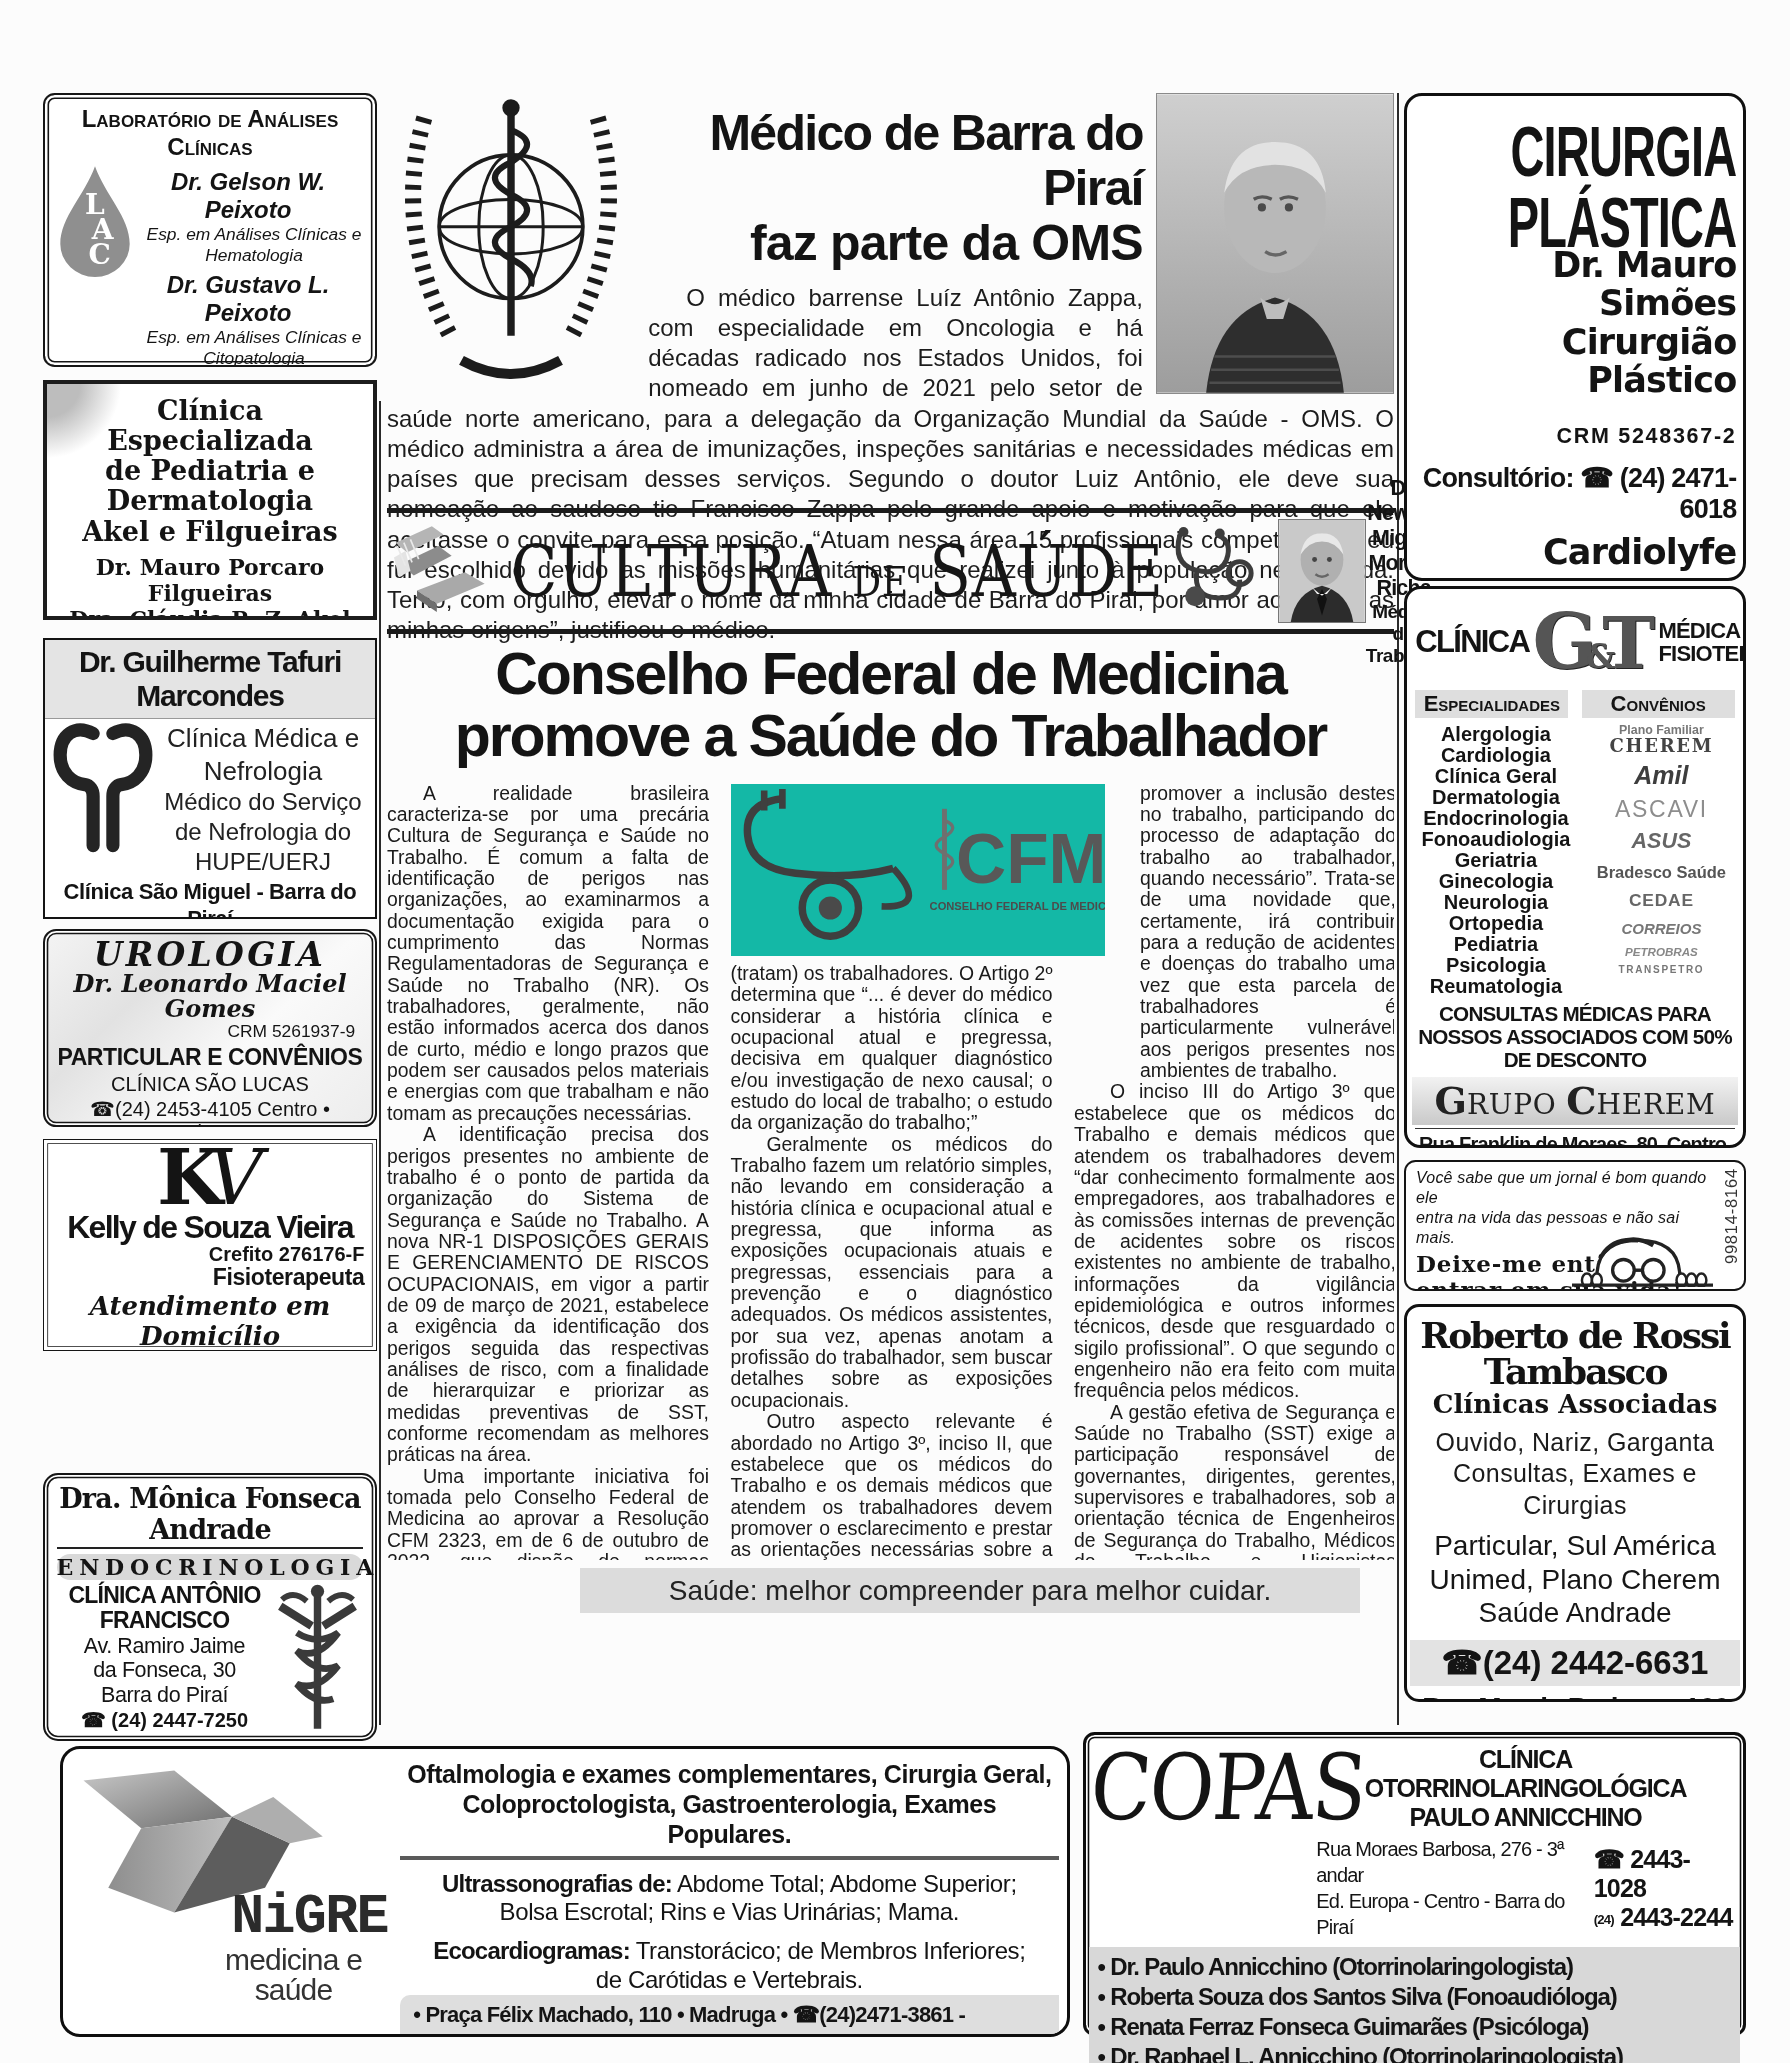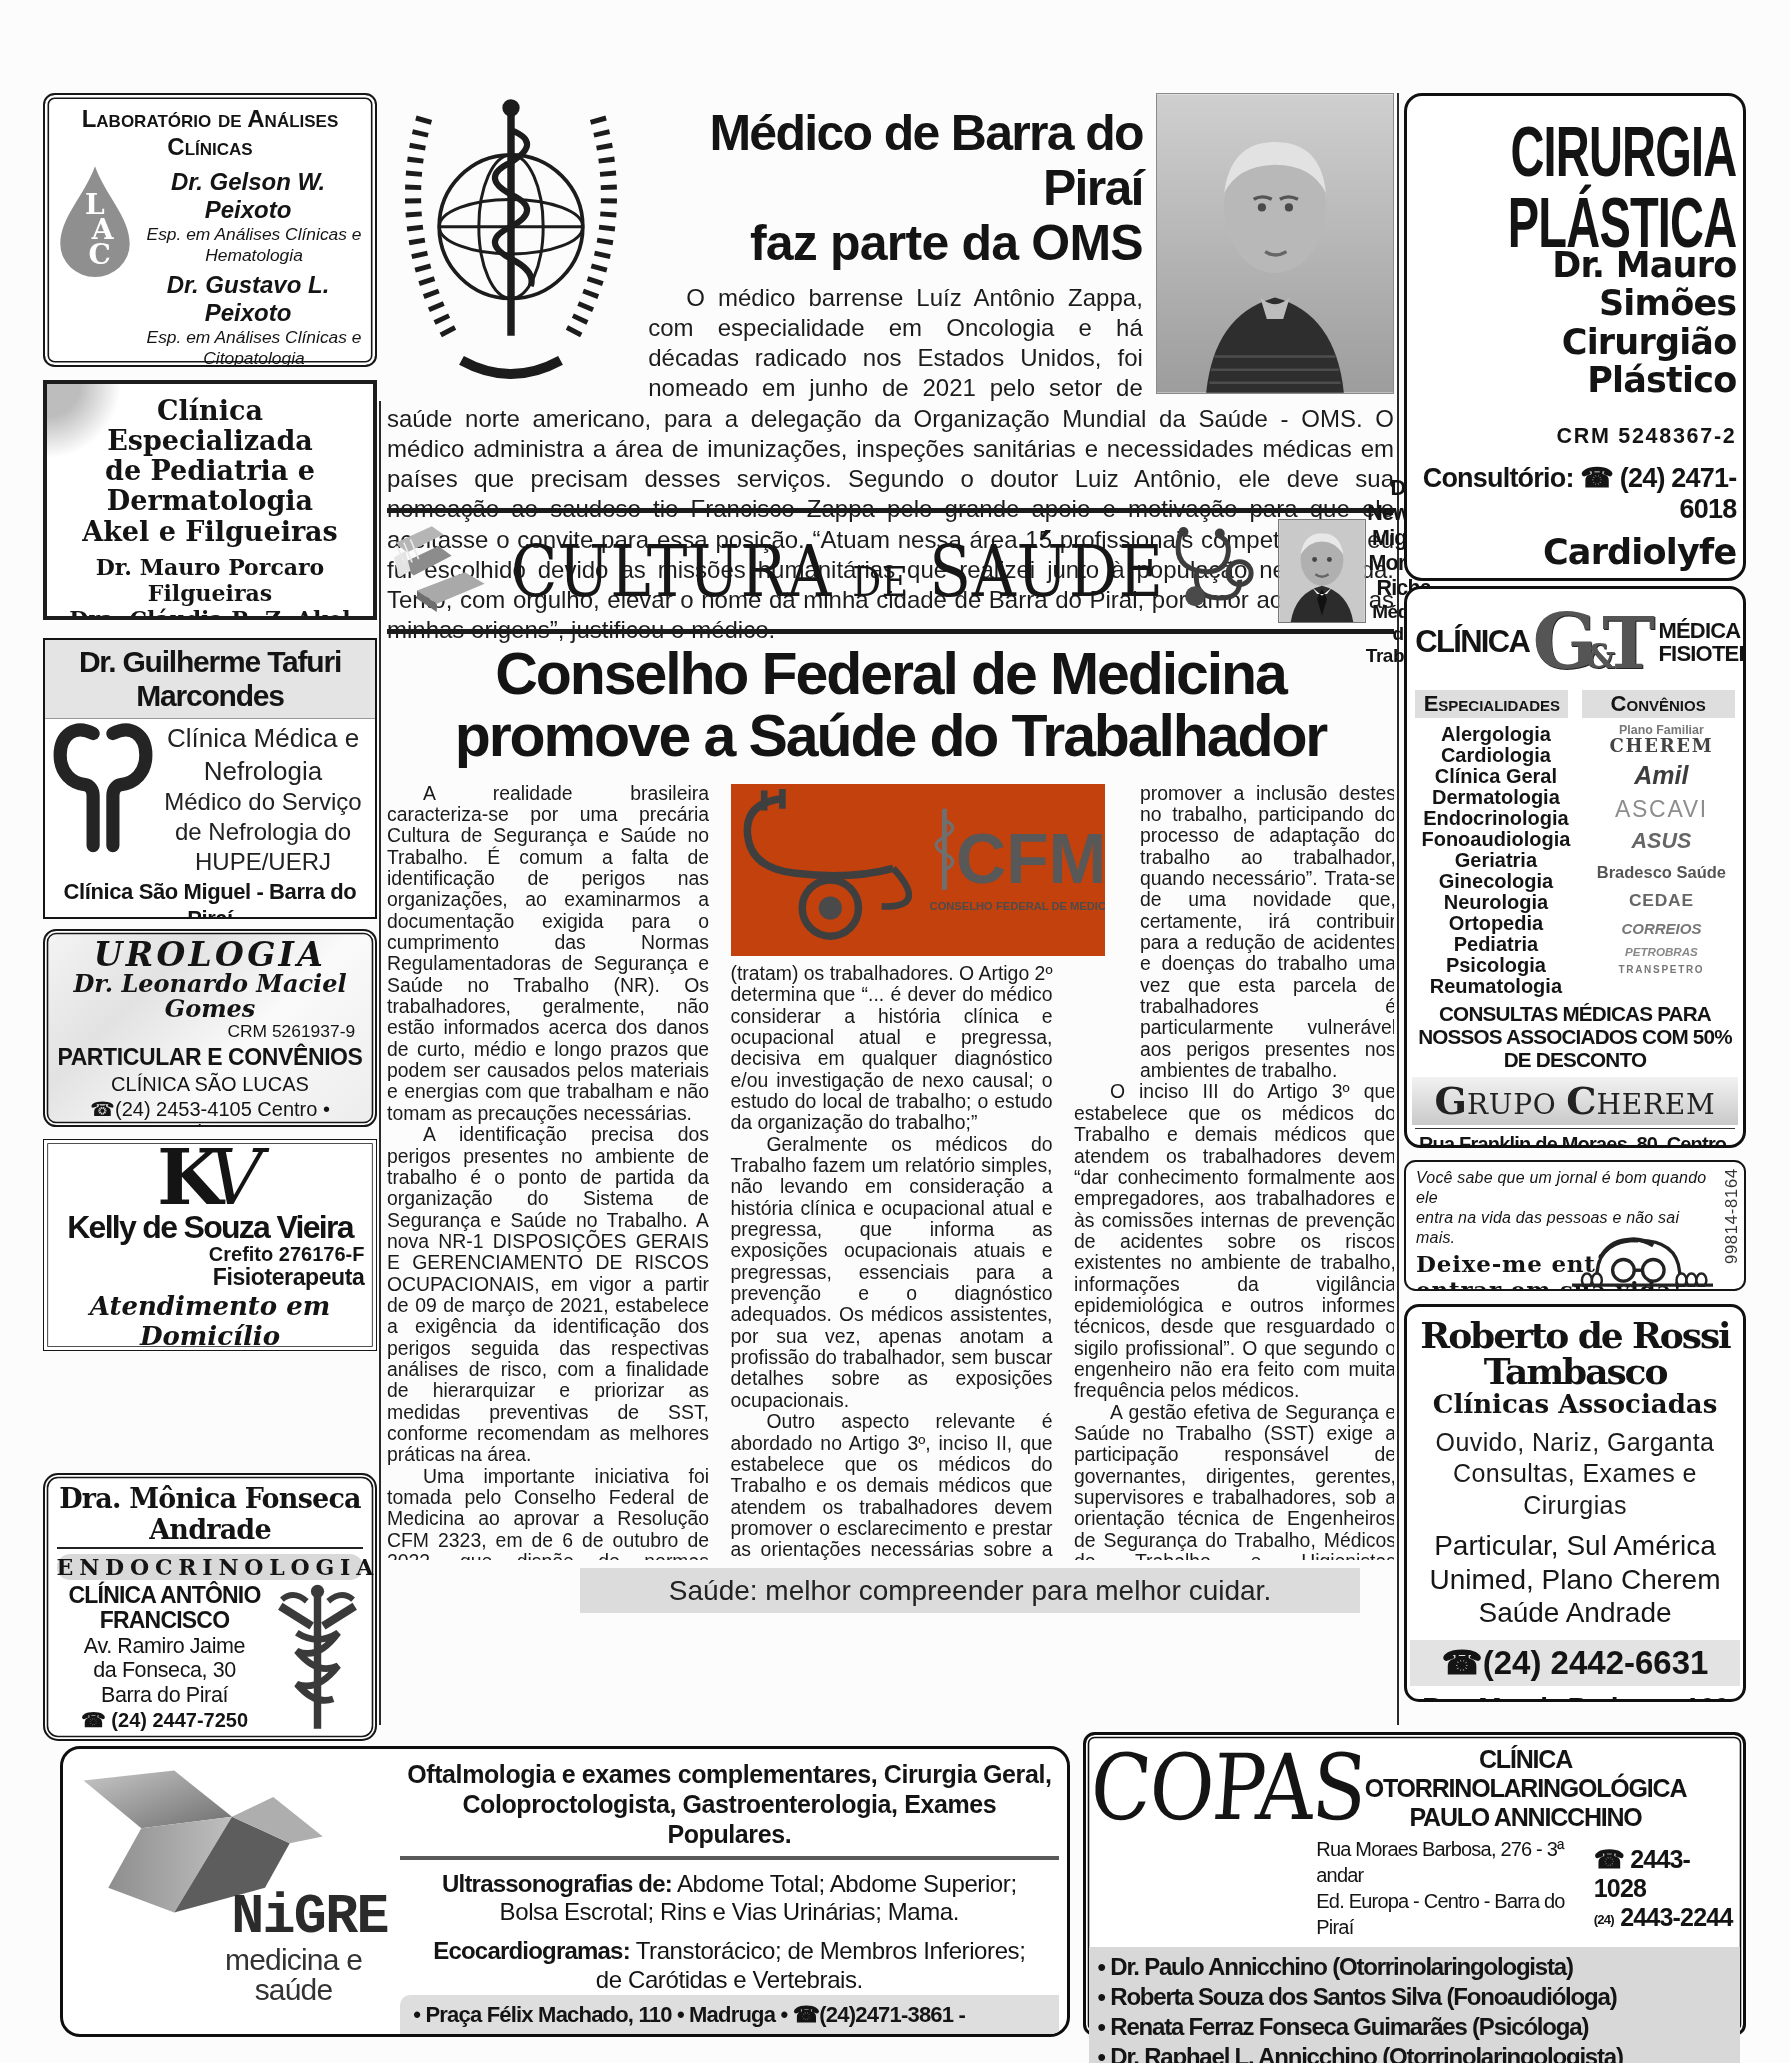--- a/index.html
+++ b/index.html
@@ -98,21 +98,21 @@
   .cult-photo { width:88px; height:104px; flex:none; margin-left:11.6px; border:0.8px solid #777; }
   .cult-cap { flex:1; text-align:center; font-weight:bold; }
   .cult-cap .n { font-size:21.5px; letter-spacing:-0.8px; }
   .cult-cap .r { font-size:19px; letter-spacing:-0.4px; }
 
   .cfm-head { text-align:center; font-weight:bold; font-size:59px; line-height:1.06; letter-spacing:-2.1px; margin-top:8.3px; }
   .cols { display:flex; gap:21.5px; margin-top:15px; height:777px; overflow:hidden; }
   .col { width:322px; flex:none; font-size:19.4px; line-height:1.1; text-align:justify; color:#1a1a1a; }
   .col p { text-indent:36px; margin:0; }
   .col p.cont { text-indent:0; }
-  .cfm-img { width:374px; height:172px; position:relative; z-index:2; background:#c2410c; margin:1.7px -52px 6.6px 0; }
+  .cfm-img { width:374px; height:172px; position:relative; z-index:2; background:#14b8a6; margin:1.7px -52px 6.6px 0; }
   .ind-sp { float:left; width:66px; height:281px; }
 
   .strip { margin:8.3px 0 0 193px; width:780px; background:#dcdcdc; text-align:center; font-size:28px; color:#222; padding:6.6px 0; }
 
   
   .right-col { position:absolute; left:1404px; top:93px; width:342px; }
 
   .ad-cp { height:488px; border:3.3px solid #101010; border-radius:18px; padding:8.3px 6.6px; text-align:right; }
   .cp-title { font-weight:900; font-size:47px; letter-spacing:-0.8px; transform:scaleY(1.5); transform-origin:center top; line-height:1; margin:11.6px 0 36px; }
   .cp-doc { font-family:"DejaVu Sans",sans-serif; font-weight:bold; font-size:35px; letter-spacing:-0.8px; line-height:1.1; }

